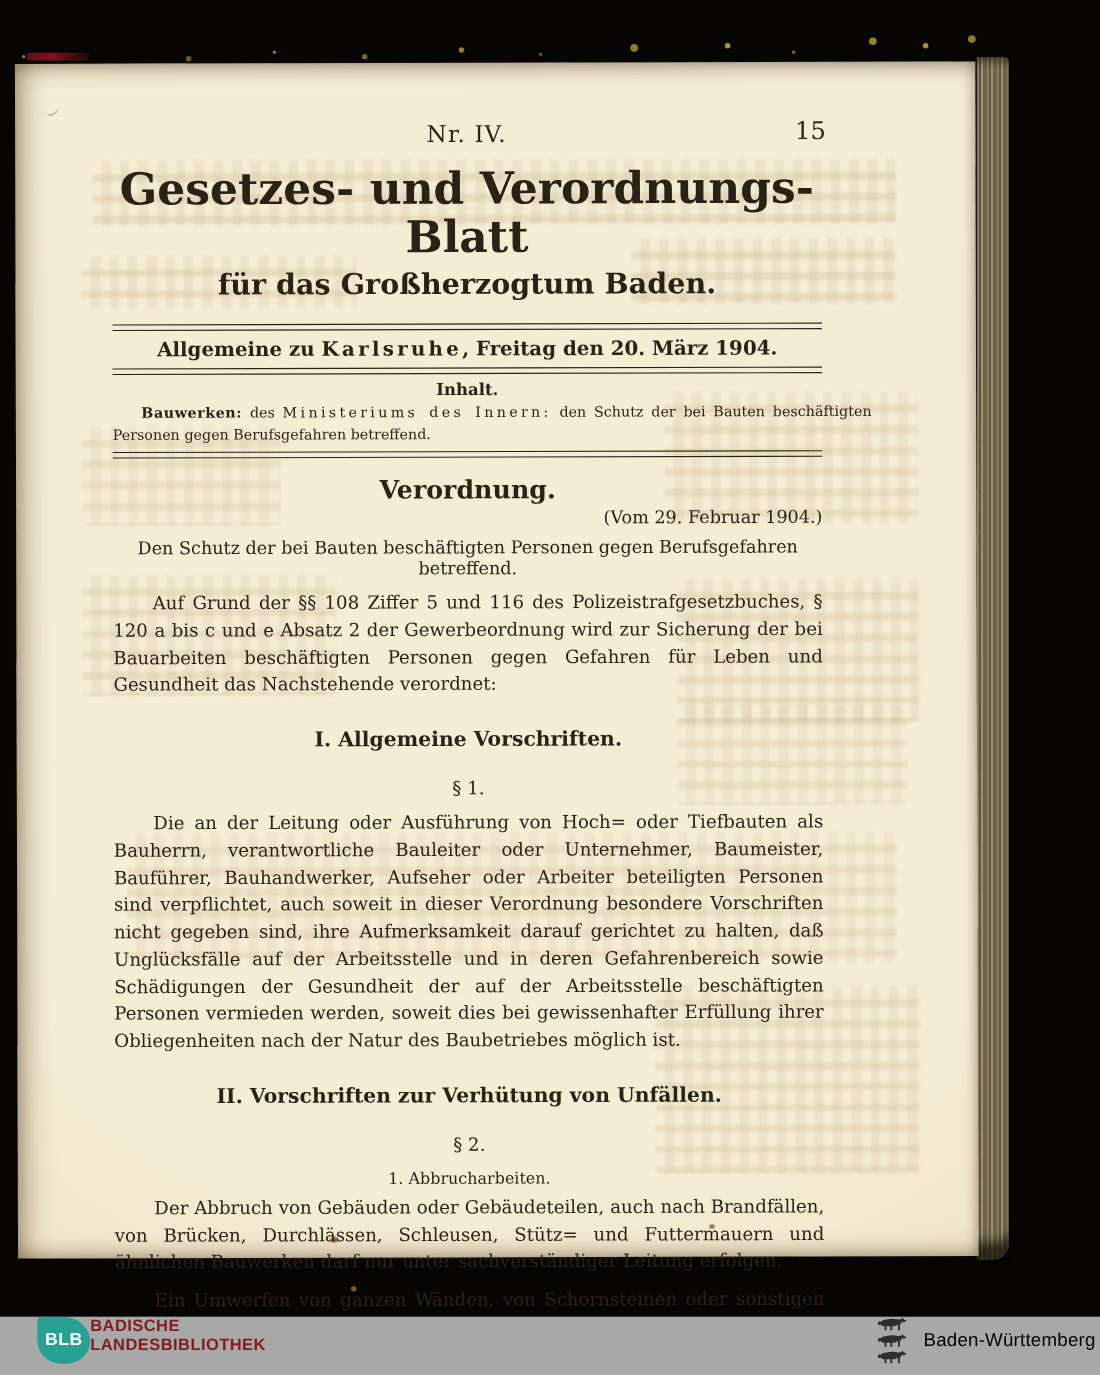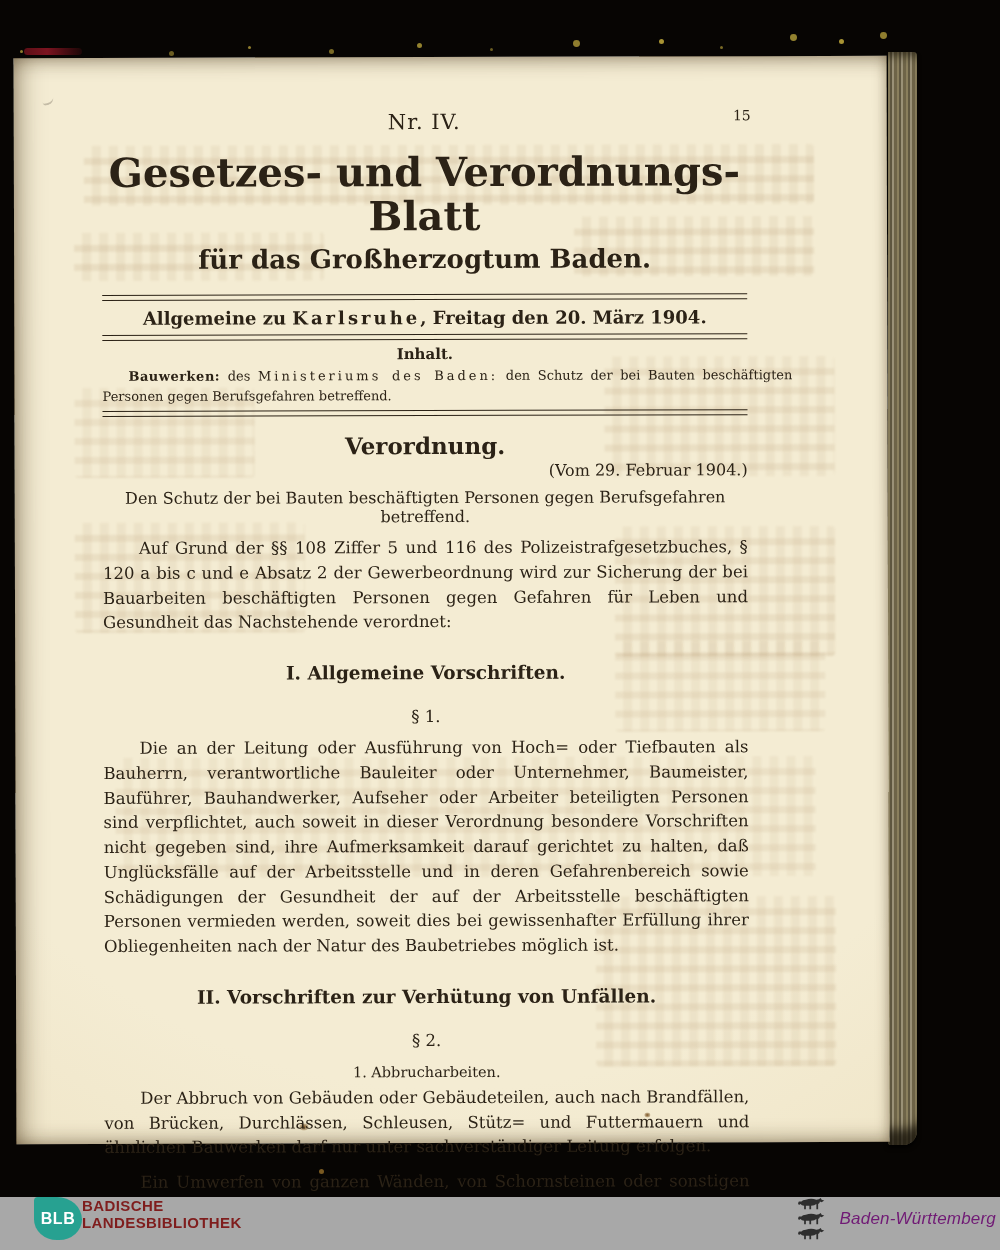--- a/index.html
+++ b/index.html
@@ -34,21 +34,21 @@
     color:#2b2216;
   }
   
   .bleed{position:absolute;opacity:.55;filter:blur(1.1px);border-radius:4px;pointer-events:none;
     background:
      repeating-linear-gradient(90deg, rgba(0,0,0,0) 0 8px, rgba(146,106,58,.14) 8px 17px),
      repeating-linear-gradient(180deg, rgba(0,0,0,0) 0 12px, rgba(146,106,58,.20) 12px 19px);}
   
   .content{position:relative;padding:53px 140px 0 88px;}
   .nr-row{position:relative;text-align:center;font-size:21px;letter-spacing:1px;margin-bottom:16px;}
-  .folio{position:absolute;right:-4px;top:-2px;font-size:14px;letter-spacing:0;}
+  .folio{position:absolute;right:-4px;top:-2px;font-size:22px;letter-spacing:0;}
   .main-title{font-weight:bold;text-align:center;font-size:40px;letter-spacing:0;line-height:1.1;margin:0 -30px 6px;}
   .sub-title{font-weight:bold;text-align:center;font-size:26px;margin:0 0 20px;}
   .rule{height:4px;border-top:1.5px solid #2b2216;border-bottom:1.5px solid #2b2216;}
   .date-line{text-align:center;font-size:18px;padding:7px 0 6px;font-weight:600;}
   .sp{letter-spacing:3px;}
   .inhalt-h{text-align:center;font-size:15px;font-weight:bold;margin:5px 0 3px;}
   .inhalt-entry{font-size:13px;line-height:1.5;text-align:justify;margin:0 -45px 5px 0;text-indent:26px;}
   .inhalt-entry b{letter-spacing:.5px;}
   .ord-h{text-align:center;font-size:23px;font-weight:bold;margin:16px 0 2px;}
   .vom{text-align:right;font-size:16px;margin:0 0 8px;}
@@ -68,21 +68,21 @@
   .blb-logo{
     width:48px;height:43px;margin-left:9px;background:#27a191;
     border-radius:4px 55% 50% 50%;
     display:flex;align-items:center;justify-content:center;
     color:#fff;font-weight:bold;font-size:16px;letter-spacing:.5px;flex:0 0 auto;
   }
   .lib-name{color:#7f1d1d;font-weight:bold;font-size:15px;line-height:1.14;letter-spacing:.4px;}
   .bar-right{margin-left:auto;margin-right:14px;display:flex;align-items:center;gap:10px;}
   .bw-crest{display:flex;flex-direction:column;gap:1px;}
   .bw-crest svg{display:block;}
-  .bw-name{color:#701a75;font-size:17px;font-weight:500;letter-spacing:.2px;font-style:italic;}
+  .bw-name{color:#000000;font-size:17px;font-weight:500;letter-spacing:.2px;}
 </style>
 </head>
 <body>
 
 <div class="specks" style="left:20px;top:50px;"></div>
 <div class="red-smudge"></div>
 
 <div class="page-stack"></div>
 
 <div class="scan-page">
@@ -112,21 +112,21 @@
     <div class="sub-title">für das Großherzogtum Baden.</div>
 
     <div class="rule"></div>
     <div class="date-line">
       <span>Allgemeine zu </span><span class="sp">Karlsruhe</span><span>, Freitag den 20. März 1904.</span>
     </div>
     <div class="rule"></div>
 
     <div class="inhalt-h">Inhalt.</div>
     <p class="inhalt-entry">
-      <b>Bauwerken:</b><span> des </span><span class="sp">Ministeriums des Baden:</span><span> den Schutz der bei Bauten beschäftigten Personen gegen Berufsgefahren betreffend.</span>
+      <b>Bauwerken:</b><span> des </span><span class="sp">Ministeriums des Innern:</span><span> den Schutz der bei Bauten beschäftigten Personen gegen Berufsgefahren betreffend.</span>
     </p>
     <div class="rule"></div>
 
     <div class="ord-h">Verordnung.</div>
     <div class="vom">(Vom 29. Februar 1904.)</div>
     <div class="subject">Den Schutz der bei Bauten beschäftigten Personen gegen Berufsgefahren betreffend.</div>
 
     <p class="body">Auf Grund der §§ 108 Ziffer 5 und 116 des Polizeistrafgesetzbuches, § 120 a bis c und e Absatz 2 der Gewerbeordnung wird zur Sicherung der bei Bauarbeiten beschäftigten Personen gegen Gefahren für Leben und Gesundheit das Nachstehende verordnet:</p>
 
     <div class="sec-h">I. Allgemeine Vorschriften.</div>

